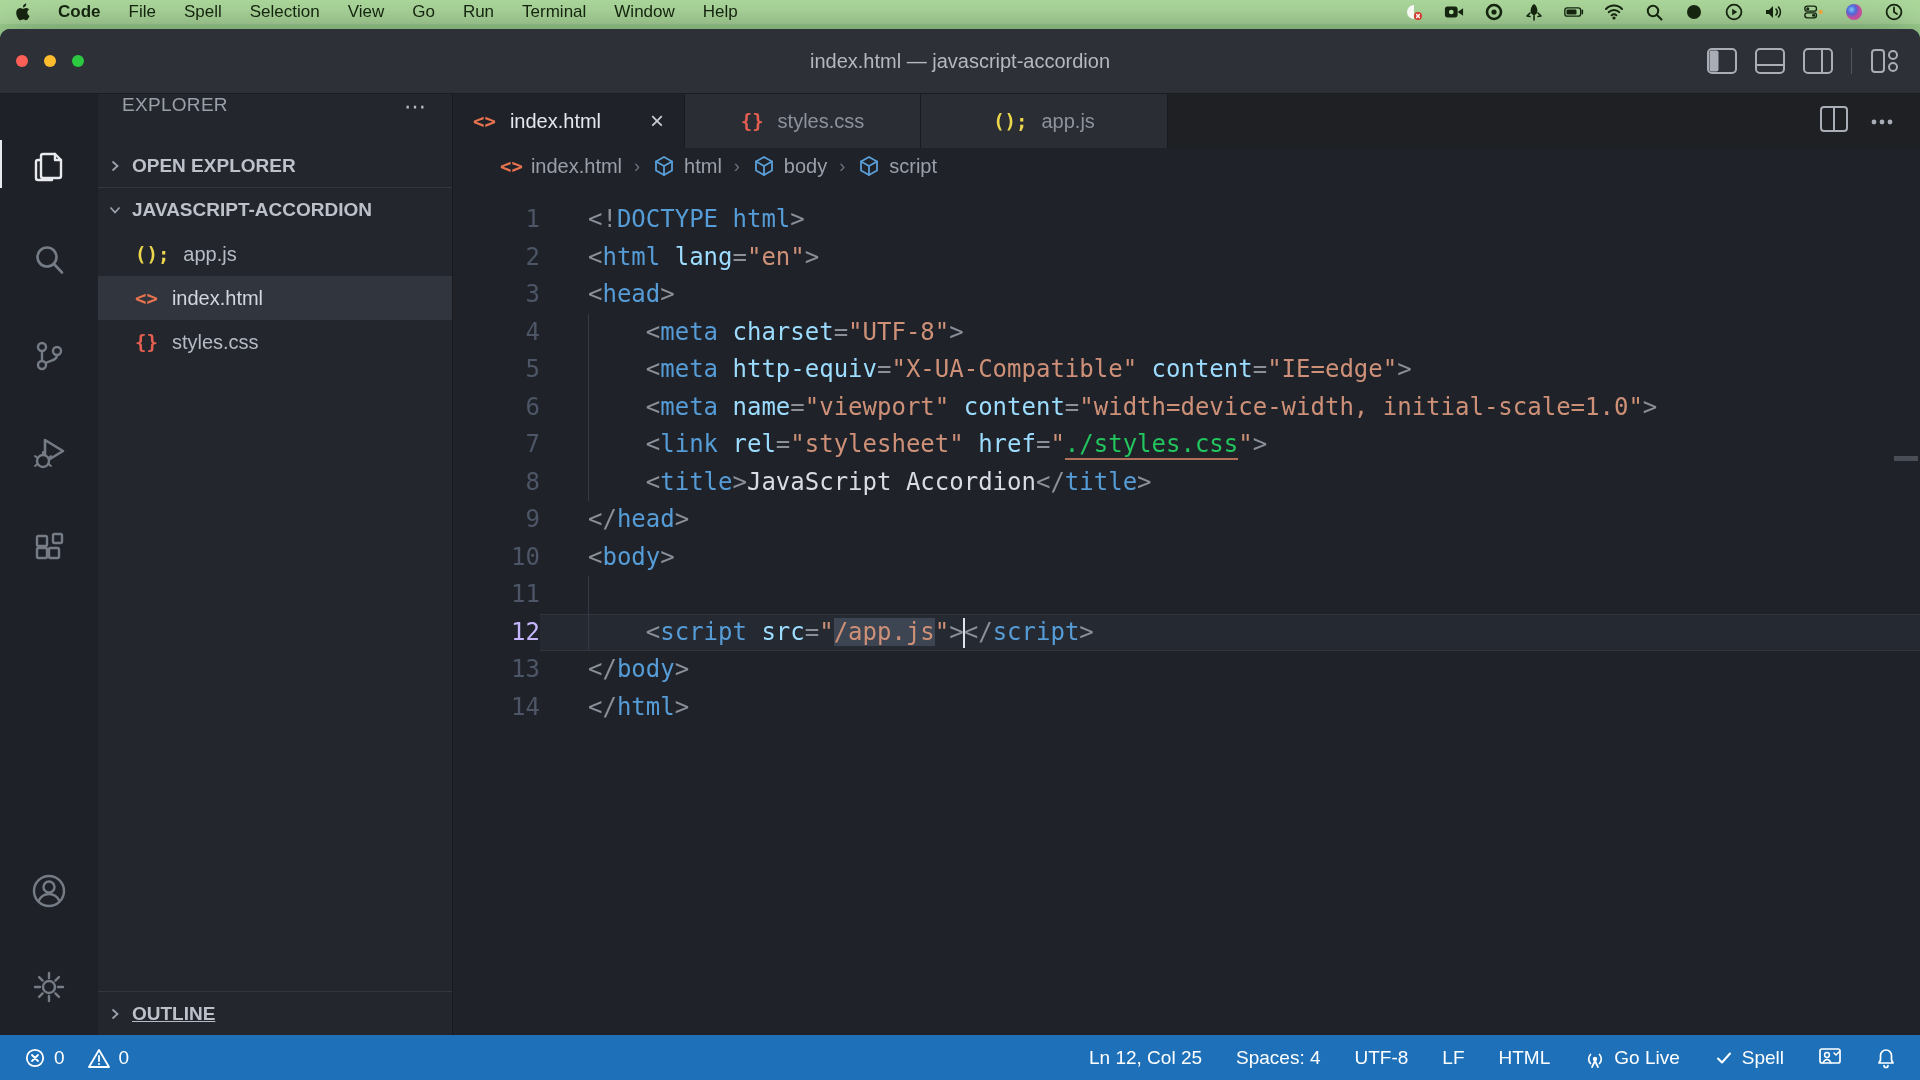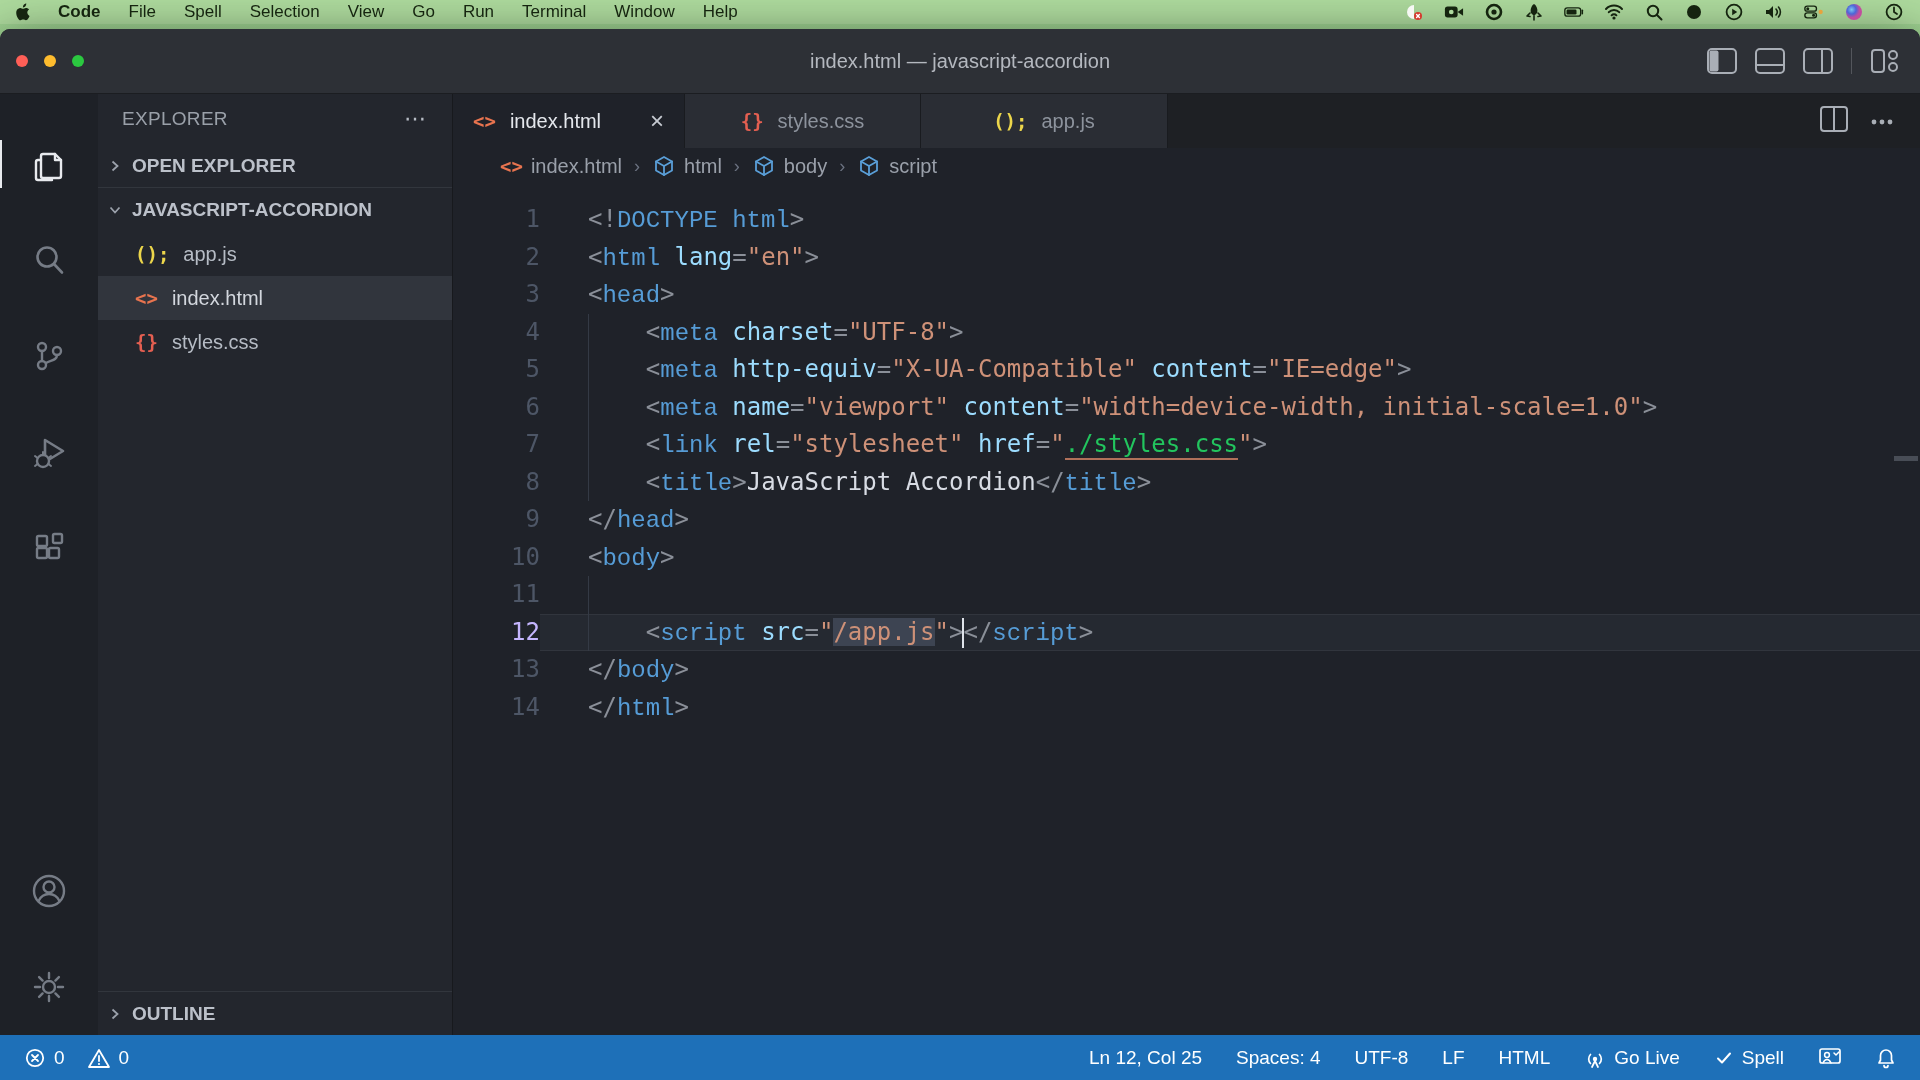--- a/index.html
+++ b/index.html
@@ -56,33 +56,33 @@
   .act-item.active { color:#e8eaee; }
   .act-item.active::before { content:''; position:absolute; left:0; top:24px; bottom:24px; width:2px; background:#e8eaee; }
   .act-bottom { margin-top:auto; display:flex; flex-direction:column; align-items:center; }
   .act-item svg { display:block; }
 
   
   .sidebar {
     width:355px; background:#23262d; flex:0 0 auto; display:flex; flex-direction:column;
     border-right:1px solid #17191d; font-size:20px; color:#b6bcc5;
   }
-  .sb-header { height:50px; display:flex; align-items:center; padding:0 24px; color:#9aa0a9; font-size:19px; letter-spacing:.3px; }
+  .sb-header { height:50px; display:flex; align-items:flex-start; padding:0 24px; color:#9aa0a9; font-size:19px; letter-spacing:.3px; }
   .sb-header .dots { margin-left:auto; letter-spacing:2px; color:#b6bcc5; font-size:22px; }
   .sb-row { height:44px; display:flex; align-items:center; font-weight:bold; font-size:19px; color:#bcc1ca; }
   .sb-row .chev { width:34px; display:flex; justify-content:center; color:#9ba1ab; }
   .sb-row.divider-bottom { border-bottom:1px solid #32363d; }
   .sb-row.divider-top { border-top:1px solid #32363d; }
   .file-row { height:44px; display:flex; align-items:center; padding-left:37px; gap:14px; font-size:20px; color:#b6bcc5; }
   .file-row.selected { background:#31353d; color:#d3d7de; }
   .fic { font-family:"DejaVu Sans Mono", monospace; font-weight:bold; font-size:19px; }
   .fic.html { color:#e8744f; }
   .fic.css  { color:#e45f51; }
   .fic.js   { color:#ecd64b; }
-  .sb-bottom { margin-top:auto; }
+  .sb-bottom { margin-top:auto;text-decoration:underline; }
 
   
   .editor { flex:1; display:flex; flex-direction:column; min-width:0; background:#1f2229; }
 
   .tabsrow { height:54px; background:#1e2024; display:flex; flex:0 0 auto; align-items:stretch; }
   .tab { display:flex; align-items:center; gap:14px; font-size:20px; border-right:1px solid #191b1f; padding:0 20px; }
   .tab.active { background:#1f2229; color:#e4e7ec; width:232px; }
   .tab.inactive { background:#2a2d34; color:#8d939d; justify-content:center; }
   .tab .close { margin-left:auto; color:#c7cbd2; font-size:24px; }
   .tabs-spacer { flex:1; }
@@ -96,21 +96,21 @@
   .code-line { display:flex; height:37.5px; line-height:37.5px; white-space:pre; }
   .ln-num { width:87px; text-align:right; color:#4d5666; flex:0 0 auto; }
   .code-line.current .ln-num { color:#c4b5fd; }
   .ln-code { flex:1; padding-left:48px; position:relative; }
   .code-line.current .ln-code {
     background:rgba(130,140,155,0.07);
     box-shadow:inset 0 1px 0 rgba(255,255,255,.06), inset 0 -1px 0 rgba(255,255,255,.06);
   }
   .code-line.guide .ln-code::before { content:''; position:absolute; left:48px; top:0; bottom:0; width:1px; background:#343a45; }
   .tok-p { color:#8a8f98; }
-  .tok-tag { color:#569cd6;font-family:Liberation Mono, monospace; }
+  .tok-tag { color:#569cd6; }
   .tok-attr { color:#9cdcfe; }
   .tok-str { color:#ce9178; }
   .tok-text { color:#d8dce4; }
   .tok-plain { color:#d8dce4; }
   .tok-link { color:#22c55e; border-bottom:2px solid #b0705a; }
   .tok-sel { color:#ce9178; background:#3d4452; }
   .cursor { display:inline-block; width:2px; height:30px; background:#dfe3ea; vertical-align:middle; margin:0 -1px; }
   .ruler-mark { position:absolute; right:2px; top:272px; width:24px; height:5px; background:#50555e; opacity:.85; }
 
   

